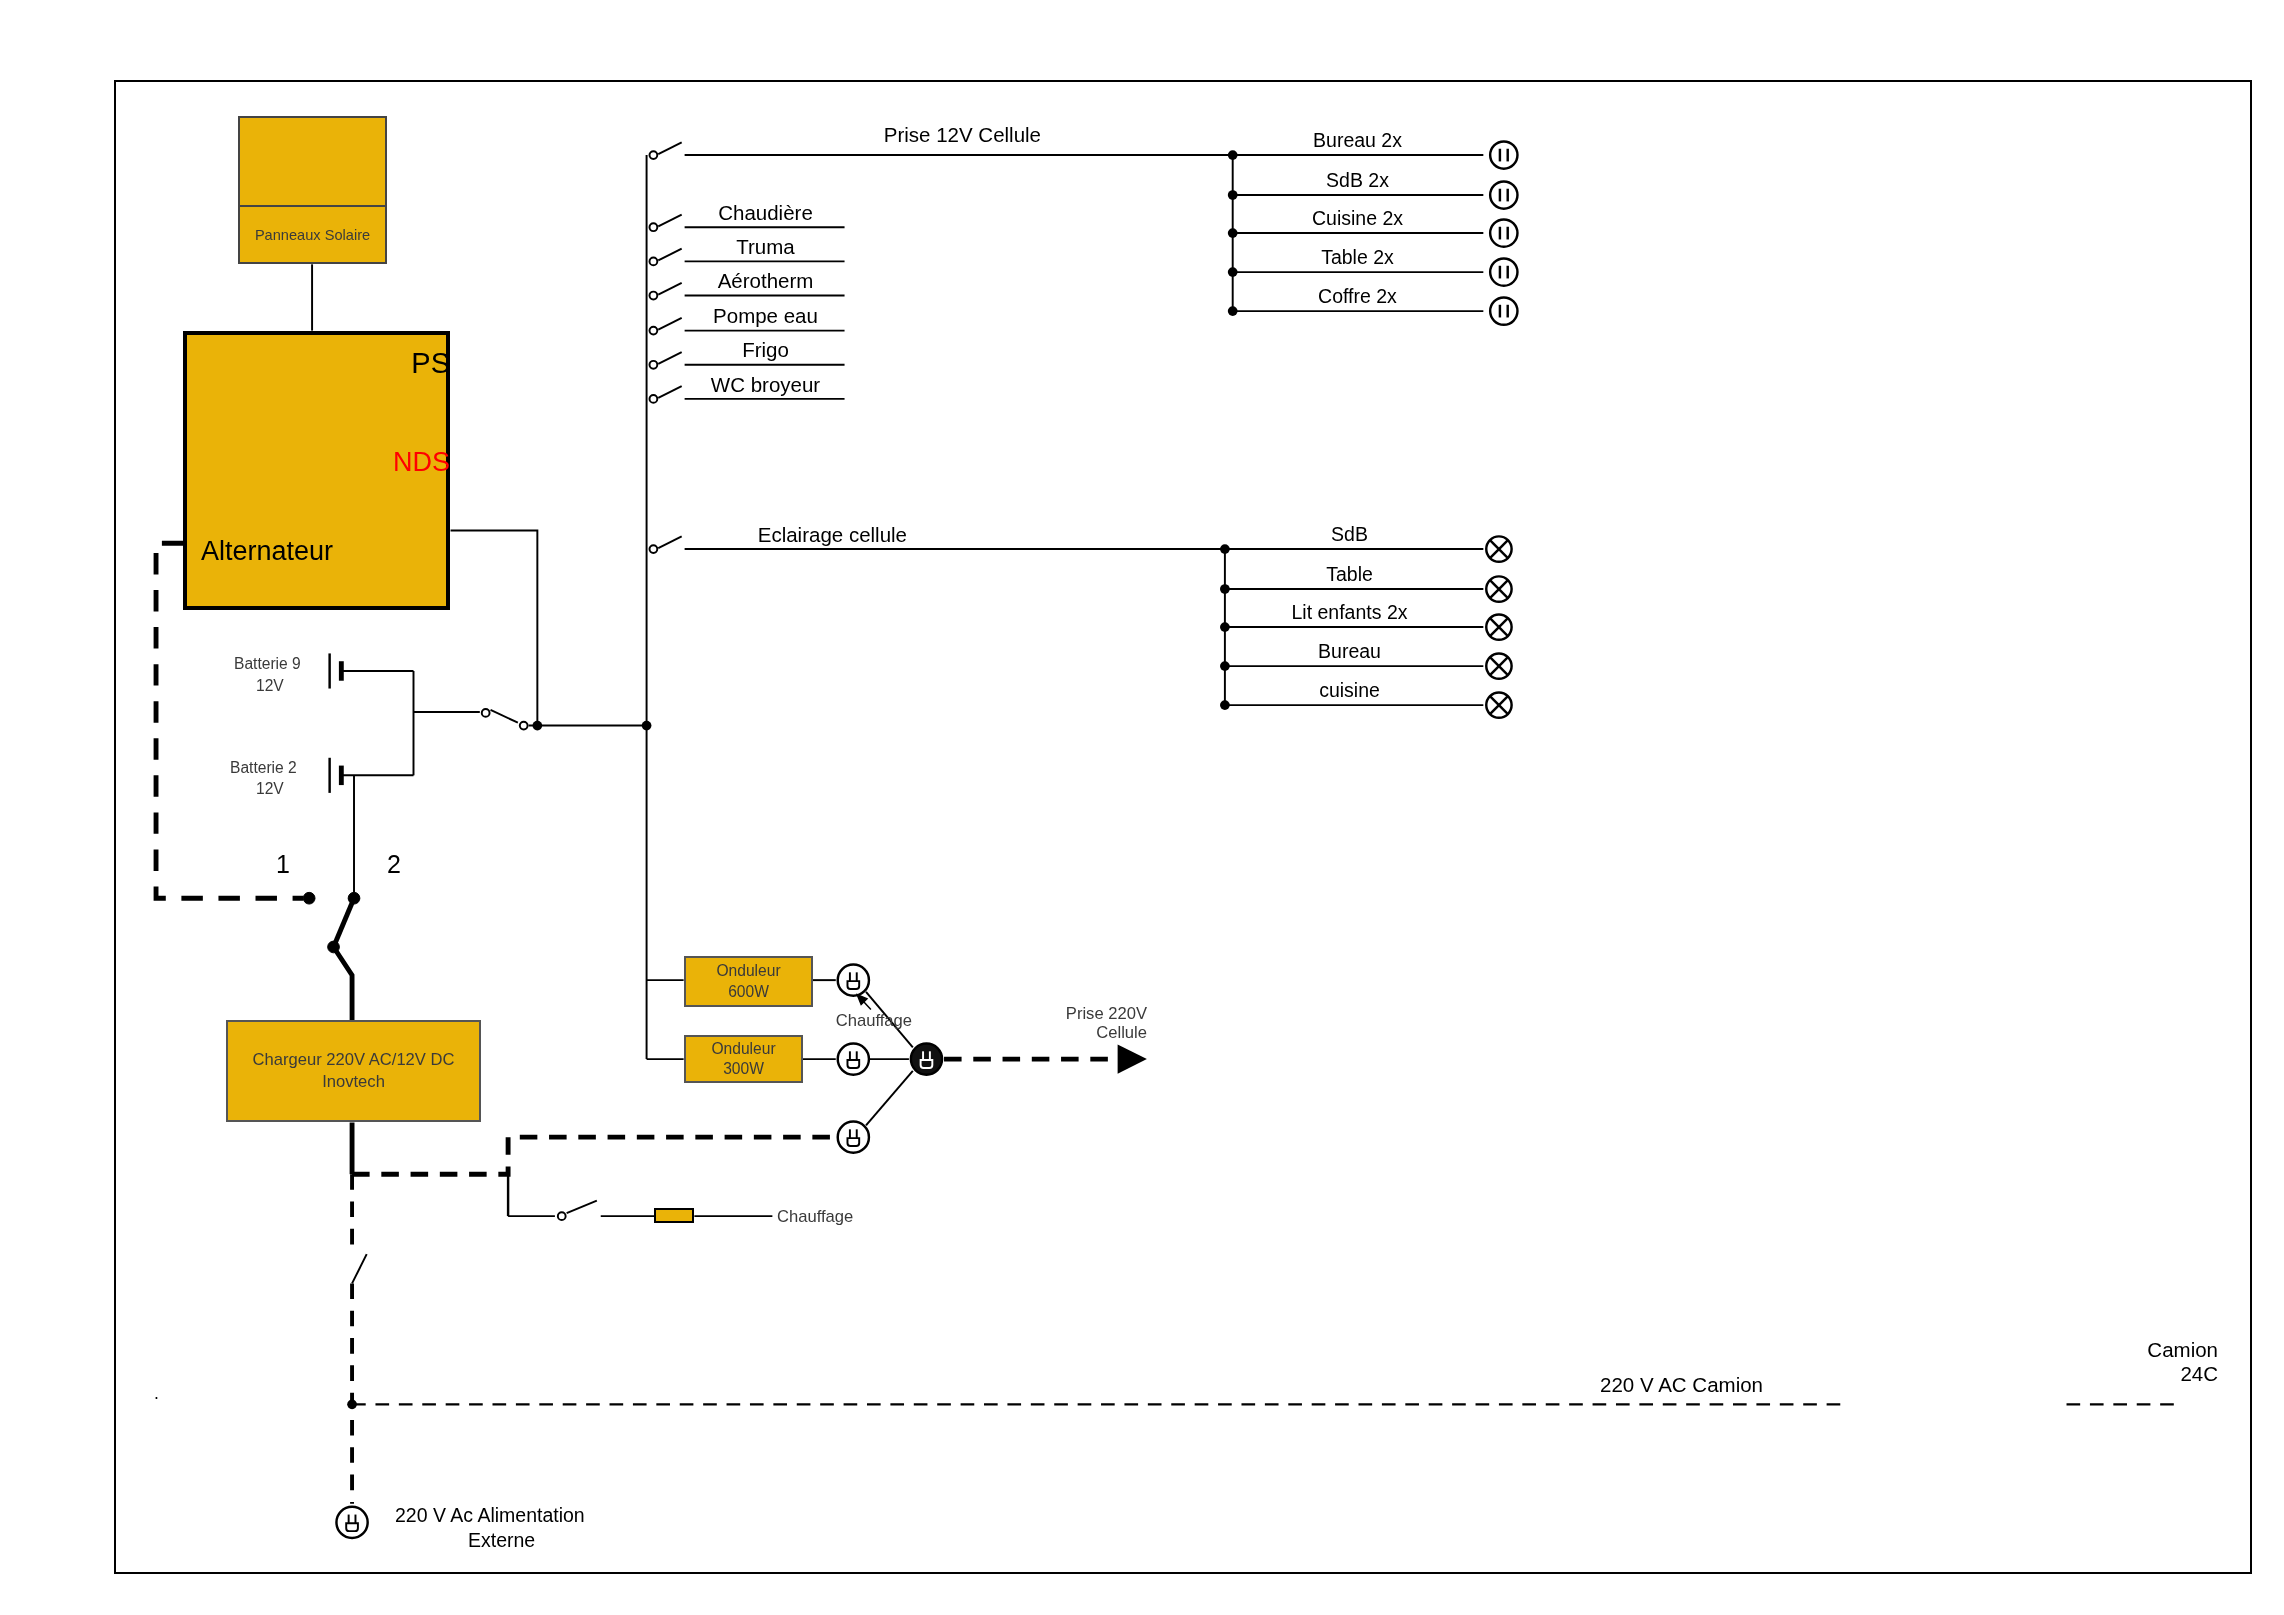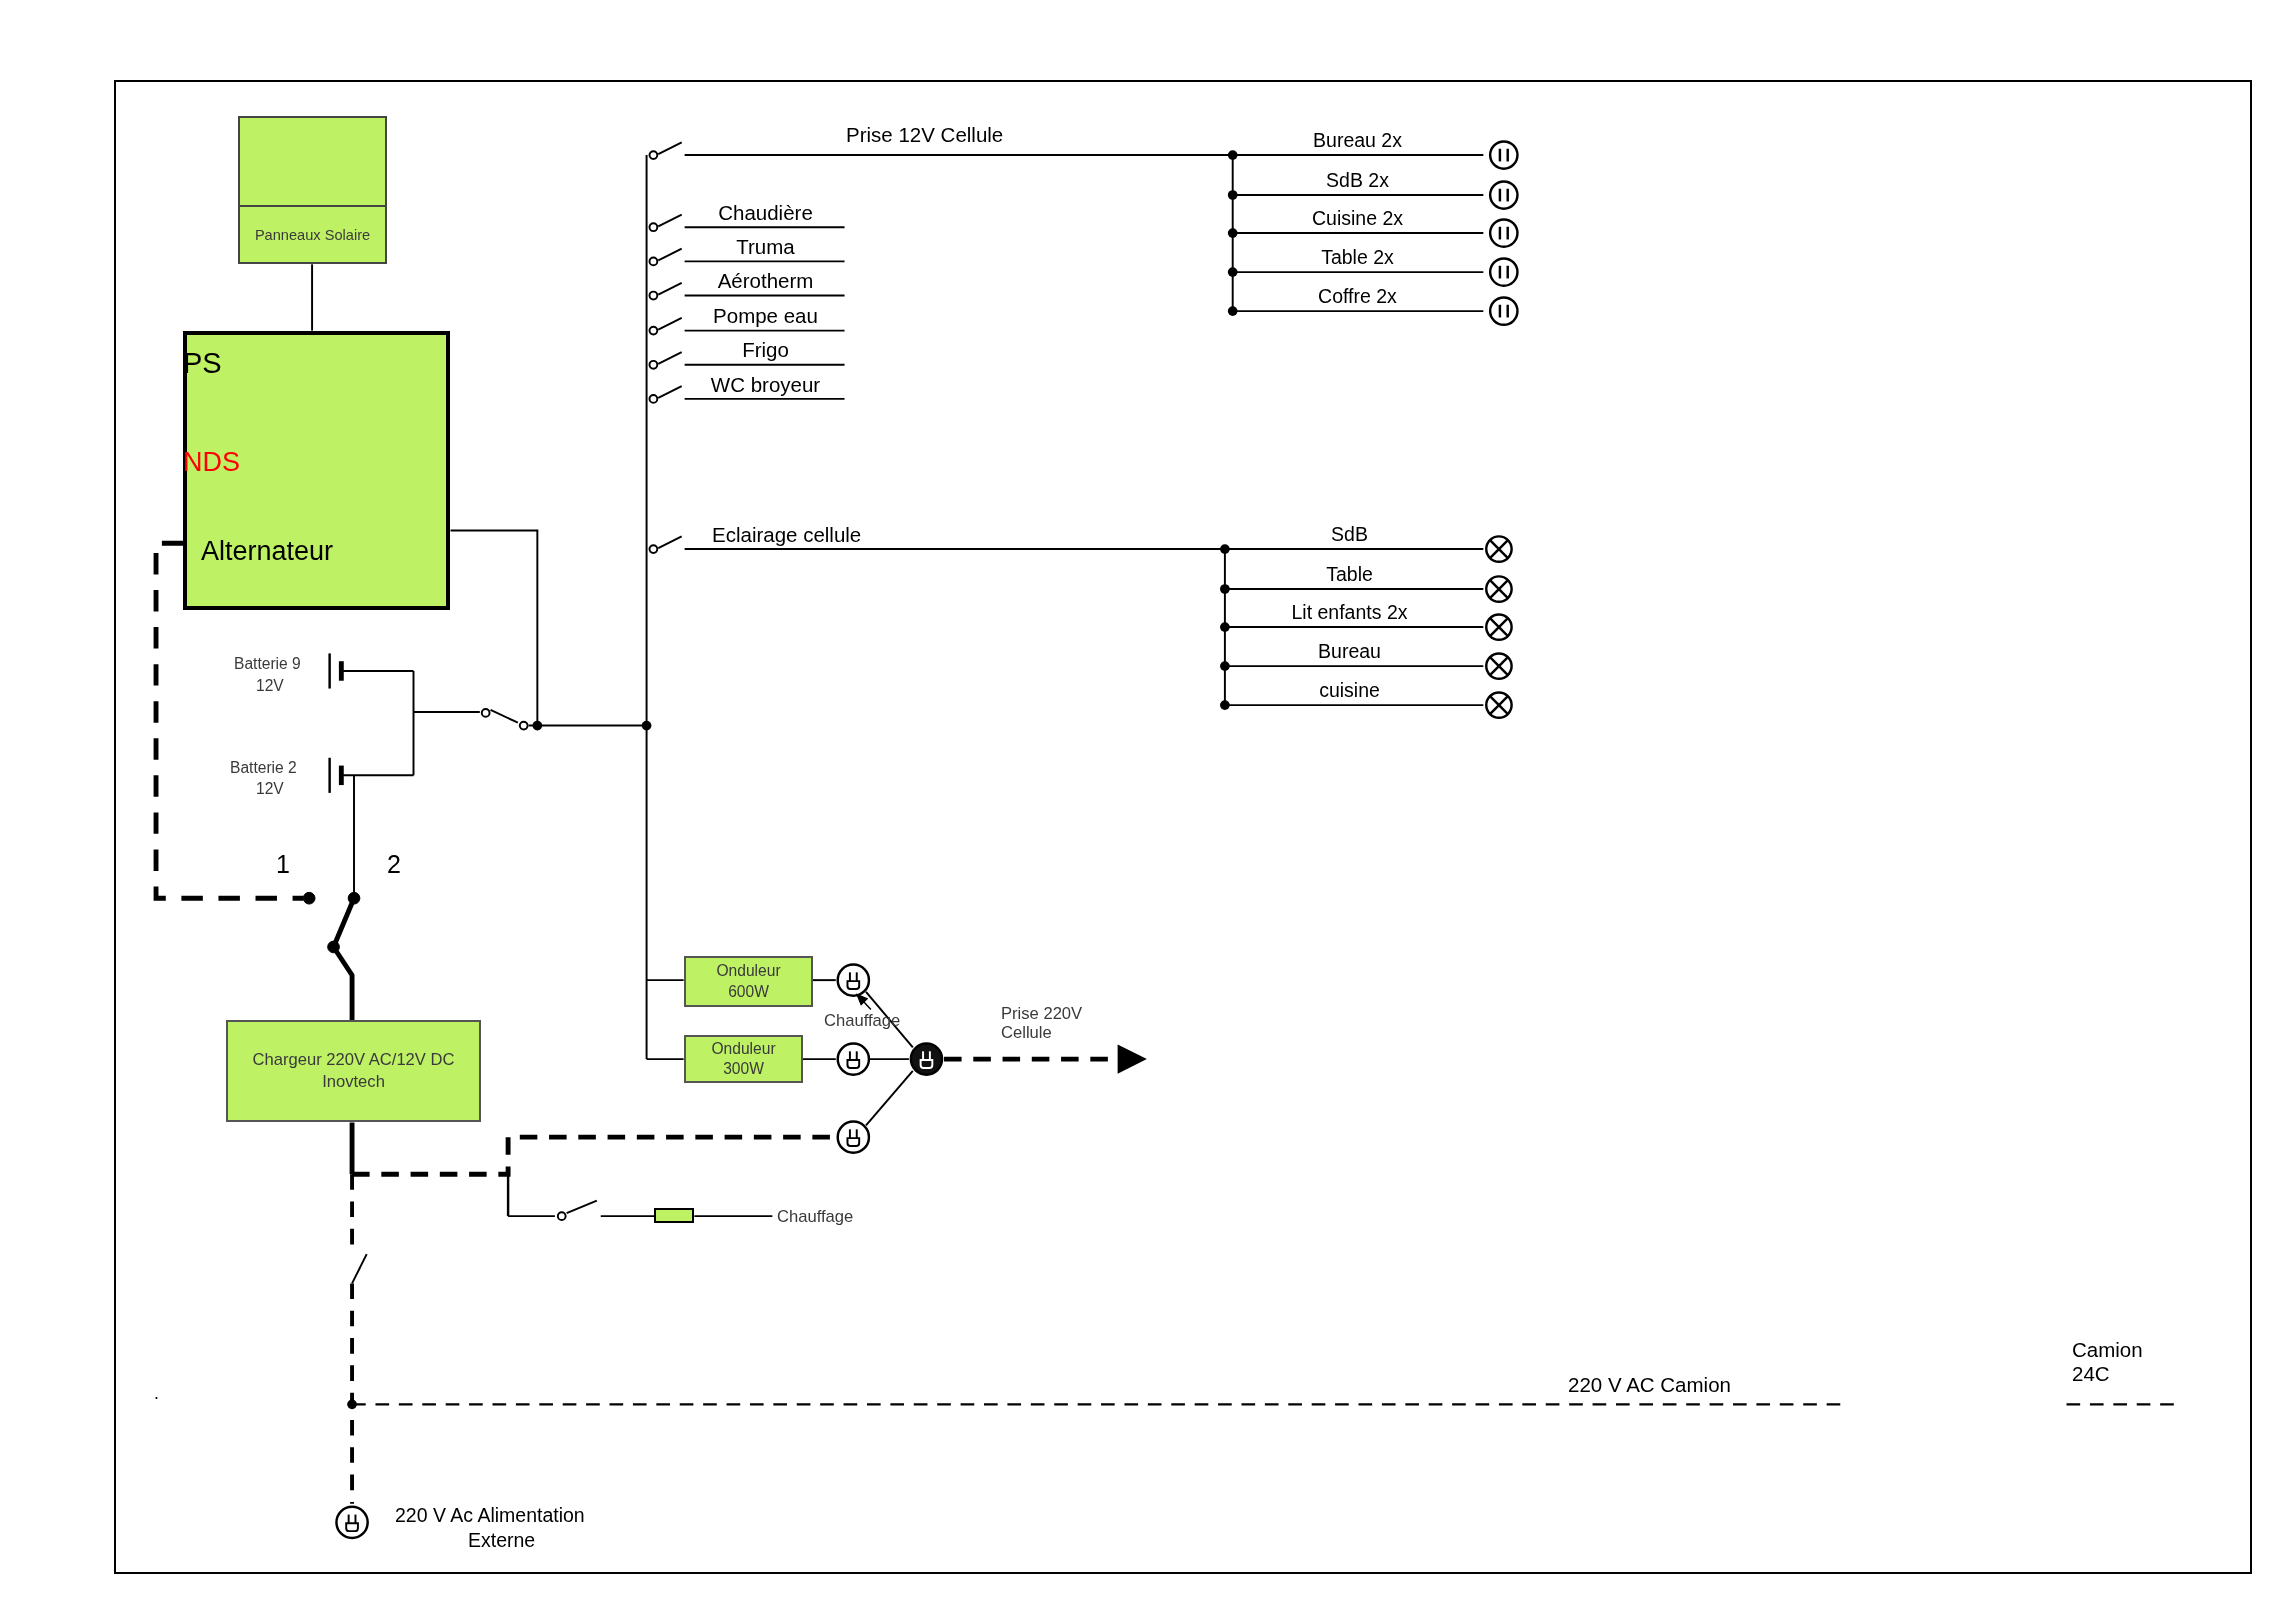--- a/index.html
+++ b/index.html
@@ -5,23 +5,23 @@
   html,body { margin:0; padding:0; background:#fff; }
   .canvas {
     position:relative; width:2284px; height:1616px; background:#fff;
     font-family:"Liberation Sans", sans-serif; color:#000; overflow:hidden;
   }
   .frame {
     position:absolute; left:114px; top:80px; width:2134px; height:1490px;
     border:2.9px solid #000;
   }
   .lbl { position:absolute; white-space:nowrap; line-height:1.15; }
-  .center { text-align:left; }
+  .center { text-align:right; }
   .muted { color:#3a3a3a; }
-  .box { position:absolute; background:#bef264; box-sizing:border-box; }
+  .box { position:absolute; background:#eab308; box-sizing:border-box; }
   .branch { width:195px; text-align:center; font-size:20.5px; }
   .sock  { width:195px; text-align:center; font-size:19.5px; }
   .litem { width:195px; text-align:center; font-size:19.5px; }
   .solar-box { left:238px; top:116px; width:149px; height:148px; border:2px solid #444; }
   .solar-label { position:absolute; left:0; bottom:0; width:100%; height:55px;
     border-top:2px solid #444; display:flex; align-items:center; justify-content:center;
     font-size:14.6px; color:#3a3a3a; }
   .ps-box { left:183px; top:331px; width:267px; height:279px; border:4.9px solid #000; }
   .charger-box { left:226px; top:1020px; width:255px; height:102px; border:2px solid #555;
     display:flex; flex-direction:column; align-items:center; justify-content:center;

